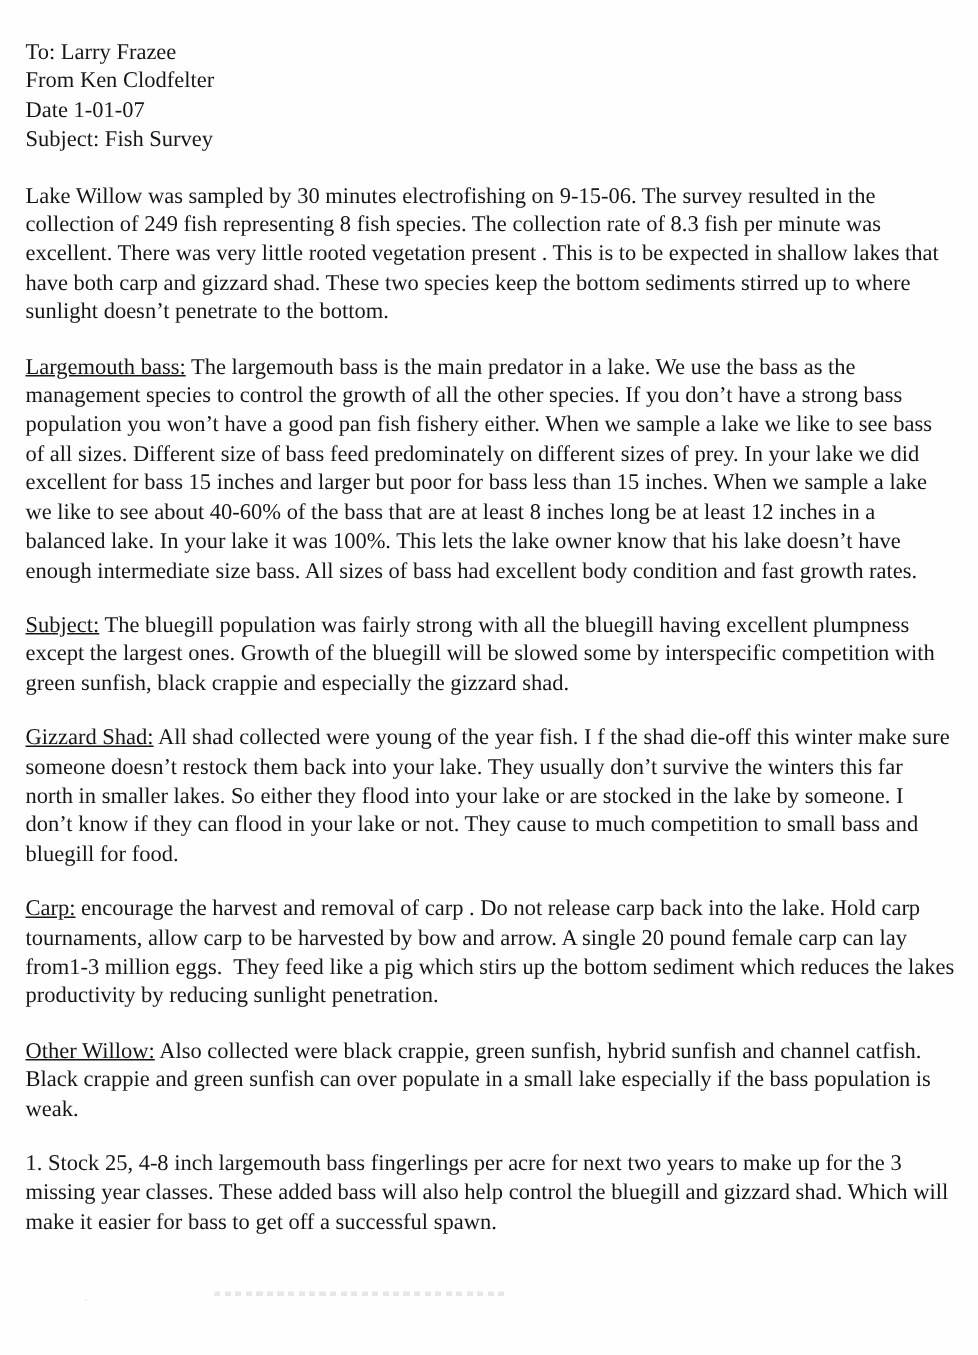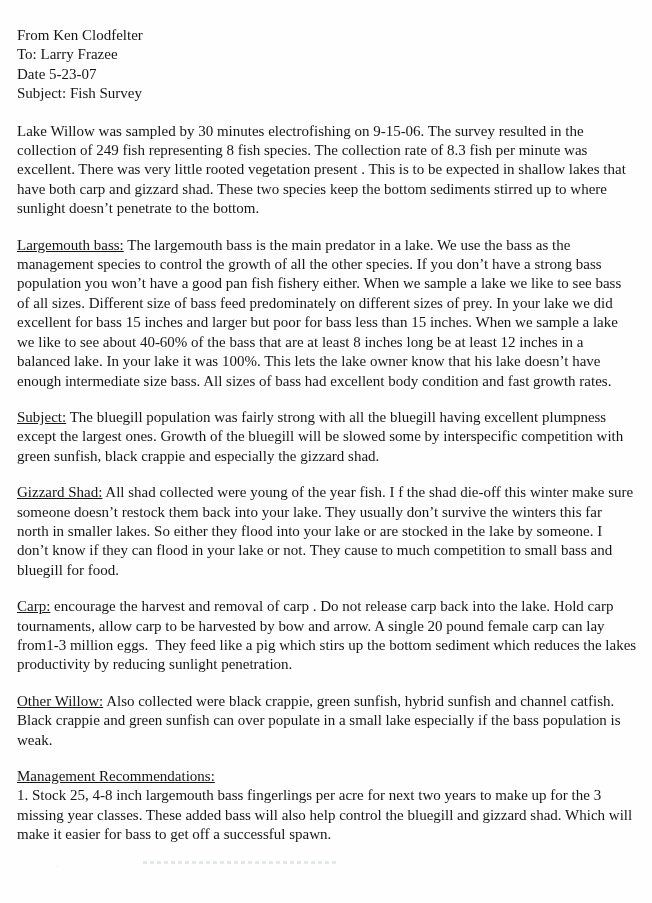--- a/index.html
+++ b/index.html
@@ -57,36 +57,36 @@
     font-size: 8px;
     line-height: 6px;
   }
 </style>
 </head>
 <body>
 
 <div class="page">
 
   <div class="memo-header">
+    <div class="line">To: Larry Frazee</div>
     <div class="line">From Ken Clodfelter</div>
-    <div class="line">To: Larry Frazee</div>
-    <div class="line">Date 5-23-07</div>
+    <div class="line">Date 1-01-07</div>
     <div class="line">Subject: Fish Survey</div>
   </div>
 
   <p class="section"><span class="body">Lake Willow was sampled by 30 minutes electrofishing on 9-15-06. The survey resulted in the collection of 249 fish representing 8 fish species. The collection rate of 8.3 fish per minute was excellent. There was very little rooted vegetation present . This is to be expected in shallow lakes that have both carp and gizzard shad. These two species keep the bottom sediments stirred up to where sunlight doesn’t penetrate to the bottom.</span></p>
 
   <p class="section"><span class="heading">Largemouth bass:</span><span class="body"> The largemouth bass is the main predator in a lake. We use the bass as the management species to control the growth of all the other species. If you don’t have a strong bass population you won’t have a good pan fish fishery either. When we sample a lake we like to see bass of all sizes. Different size of bass feed predominately on different sizes of prey. In your lake we did excellent for bass 15 inches and larger but poor for bass less than 15 inches. When we sample a lake we like to see about 40-60% of the bass that are at least 8 inches long be at least 12 inches in a balanced lake. In your lake it was 100%. This lets the lake owner know that his lake doesn’t have enough intermediate size bass. All sizes of bass had excellent body condition and fast growth rates.</span></p>
 
   <p class="section"><span class="heading">Subject:</span><span class="body"> The bluegill population was fairly strong with all the bluegill having excellent plumpness except the largest ones. Growth of the bluegill will be slowed some by interspecific competition with green sunfish, black crappie and especially the gizzard shad.</span></p>
 
   <p class="section"><span class="heading">Gizzard Shad:</span><span class="body"> All shad collected were young of the year fish. I f the shad die-off this winter make sure someone doesn’t restock them back into your lake. They usually don’t survive the winters this far north in smaller lakes. So either they flood into your lake or are stocked in the lake by someone. I don’t know if they can flood in your lake or not. They cause to much competition to small bass and bluegill for food.</span></p>
 
   <p class="section"><span class="heading">Carp:</span><span class="body"> encourage the harvest and removal of carp . Do not release carp back into the lake. Hold carp tournaments, allow carp to be harvested by bow and arrow. A single 20 pound female carp can lay from1-3 million eggs.  They feed like a pig which stirs up the bottom sediment which reduces the lakes productivity by reducing sunlight penetration.</span></p>
 
   <p class="section"><span class="heading">Other Willow:</span><span class="body"> Also collected were black crappie, green sunfish, hybrid sunfish and channel catfish. Black crappie and green sunfish can over populate in a small lake especially if the bass population is weak.</span></p>
 
-  <p class="section"><span class="heading heading-block">Management Recommendations:</span><span class="body">1. Stock 25, 4-8 inch largemouth bass fingerlings per acre for next two years to make up for the 3 missing year classes. These added bass will also help control the bluegill and gizzard shad. Which will make it easier for bass to get off a successful spawn.</span></p>
+  <p class="section"><span class="body">1. Stock 25, 4-8 inch largemouth bass fingerlings per acre for next two years to make up for the 3 missing year classes. These added bass will also help control the bluegill and gizzard shad. Which will make it easier for bass to get off a successful spawn.</span></p>
 
   <div class="scan-streak"></div>
   <div class="scan-dot">·</div>
 
 </div>
 
 </body></html>

